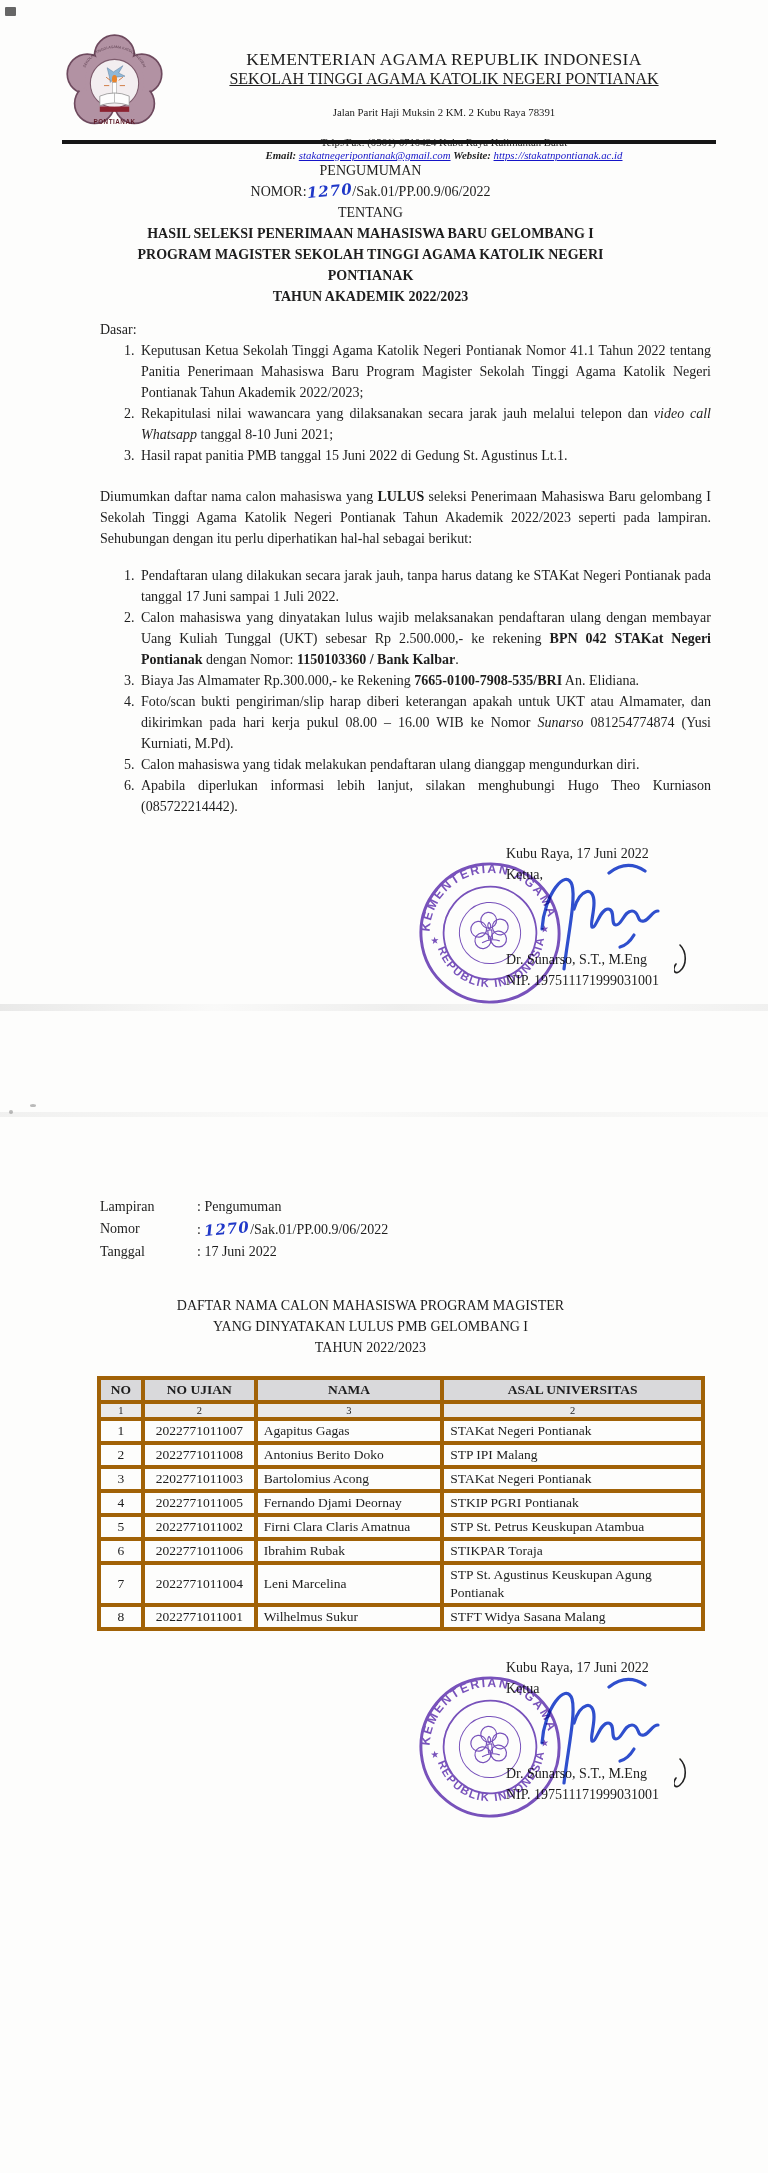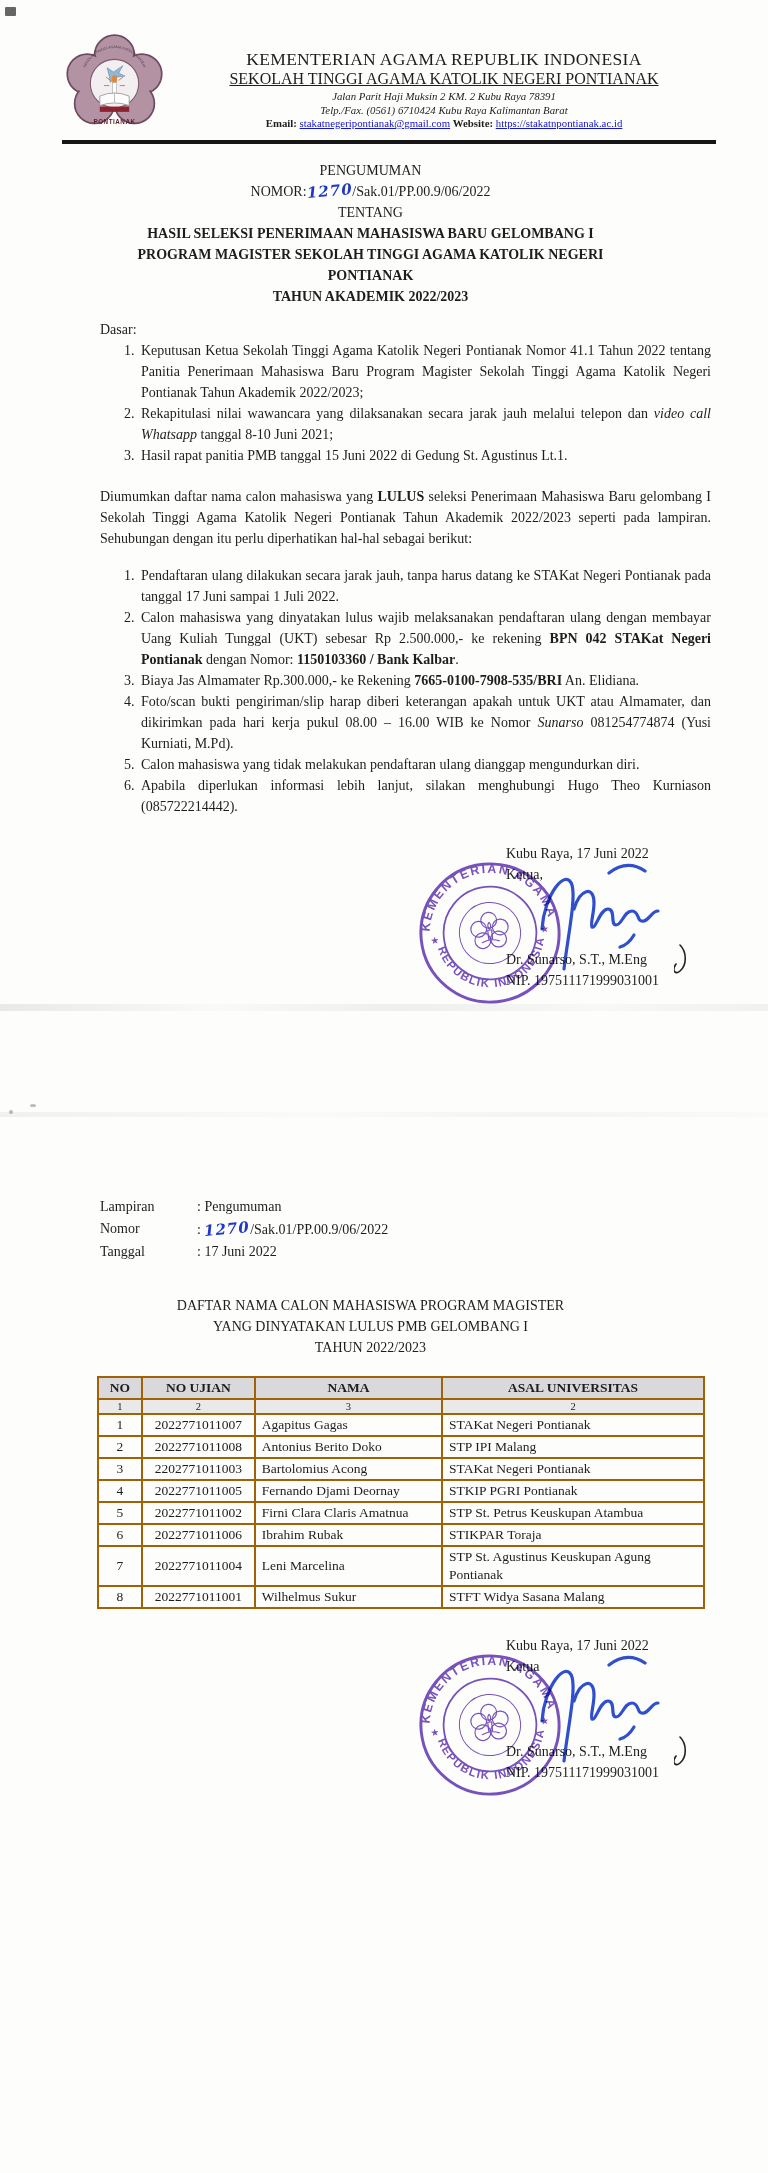--- a/index.html
+++ b/index.html
@@ -10,22 +10,22 @@
   .streak1{top:1004px;height:7px;background:linear-gradient(90deg,rgba(110,110,110,.14),rgba(160,160,160,.04) 28%,rgba(120,120,120,.11) 52%,rgba(150,150,150,.05) 78%,rgba(130,130,130,.1));}
   .streak2{top:1112px;height:5px;background:linear-gradient(90deg,rgba(130,130,130,.10),rgba(170,170,170,.03) 40%,rgba(140,140,140,.08) 70%,rgba(160,160,160,.03));}
   .speck{position:absolute;background:#777;opacity:.5;border-radius:50%;}
 
   
   .letterhead{position:absolute;top:33px;left:62px;right:50px;display:flex;}
   .logo{flex:0 0 108px;width:108px;}
   .lh-text{flex:1;text-align:center;padding-top:16px;}
   .lh-ministry{font-size:17.5px;letter-spacing:.3px;}
   .lh-inst{font-size:16px;margin-top:0;text-decoration:underline;}
-  .lh-addr{font-size:10.8px;margin-top:2px;color:#222;font-style:italic;}
-  .lh-contact{font-size:10.8px;margin-top:1px;}
+  .lh-addr{font-size:10.8px;margin-top:18px;color:#222;}
+  .lh-contact{font-size:10.8px;margin-top:1px;font-style:italic;}
   .lh-contact b{font-weight:bold;}
   .link{color:#1414c8;text-decoration:underline;cursor:pointer;}
   .rule{position:absolute;top:140px;left:62px;right:52px;height:4px;background:#161616;}
 
   
   .doc{position:absolute;top:152px;left:100px;right:57px;font-size:14px;line-height:21px;}
   .center{text-align:center;}
   .title-block{margin-top:8px;margin-right:70px;}
   .subject{font-weight:bold;}
   .hand{color:#2038c8;font-style:italic;font-weight:600;display:inline-block;transform:rotate(-5deg);
@@ -43,21 +43,21 @@
              mix-blend-mode:multiply;opacity:.92;pointer-events:none;}
   .sign-svg{position:absolute;left:8px;top:6px;width:172px;height:132px;mix-blend-mode:multiply;pointer-events:none;}
   .flourish-svg{position:absolute;width:14px;height:34px;pointer-events:none;}
 
   
   .page2{position:absolute;top:1196px;left:100px;right:57px;font-size:14px;line-height:22px;}
   .lamp-row{display:flex;}
   .lamp-label{width:97px;flex:0 0 97px;}
   .table-title{text-align:center;font-weight:normal;margin-top:32px;margin-right:70px;line-height:21px;}
   table.results{border-collapse:collapse;margin-top:18px;margin-left:-3px;width:608px;font-size:13.5px;line-height:18px;}
-  table.results th,table.results td{border:2px solid #a16207;padding:1px 6px;vertical-align:middle;}
+  table.results th,table.results td{border:4px solid #a16207;padding:1px 6px;vertical-align:middle;}
   table.results thead th{background:#d9d9db;font-weight:bold;text-align:center;}
   table.results tr.colnum td{background:#e9e9ea;font-size:10.5px;text-align:center;padding:0;line-height:13px;}
   td.c{text-align:center;}
 </style>
 </head>
 <body>
 
 <div class="page">
 
   <div class="corner-mark"></div>

